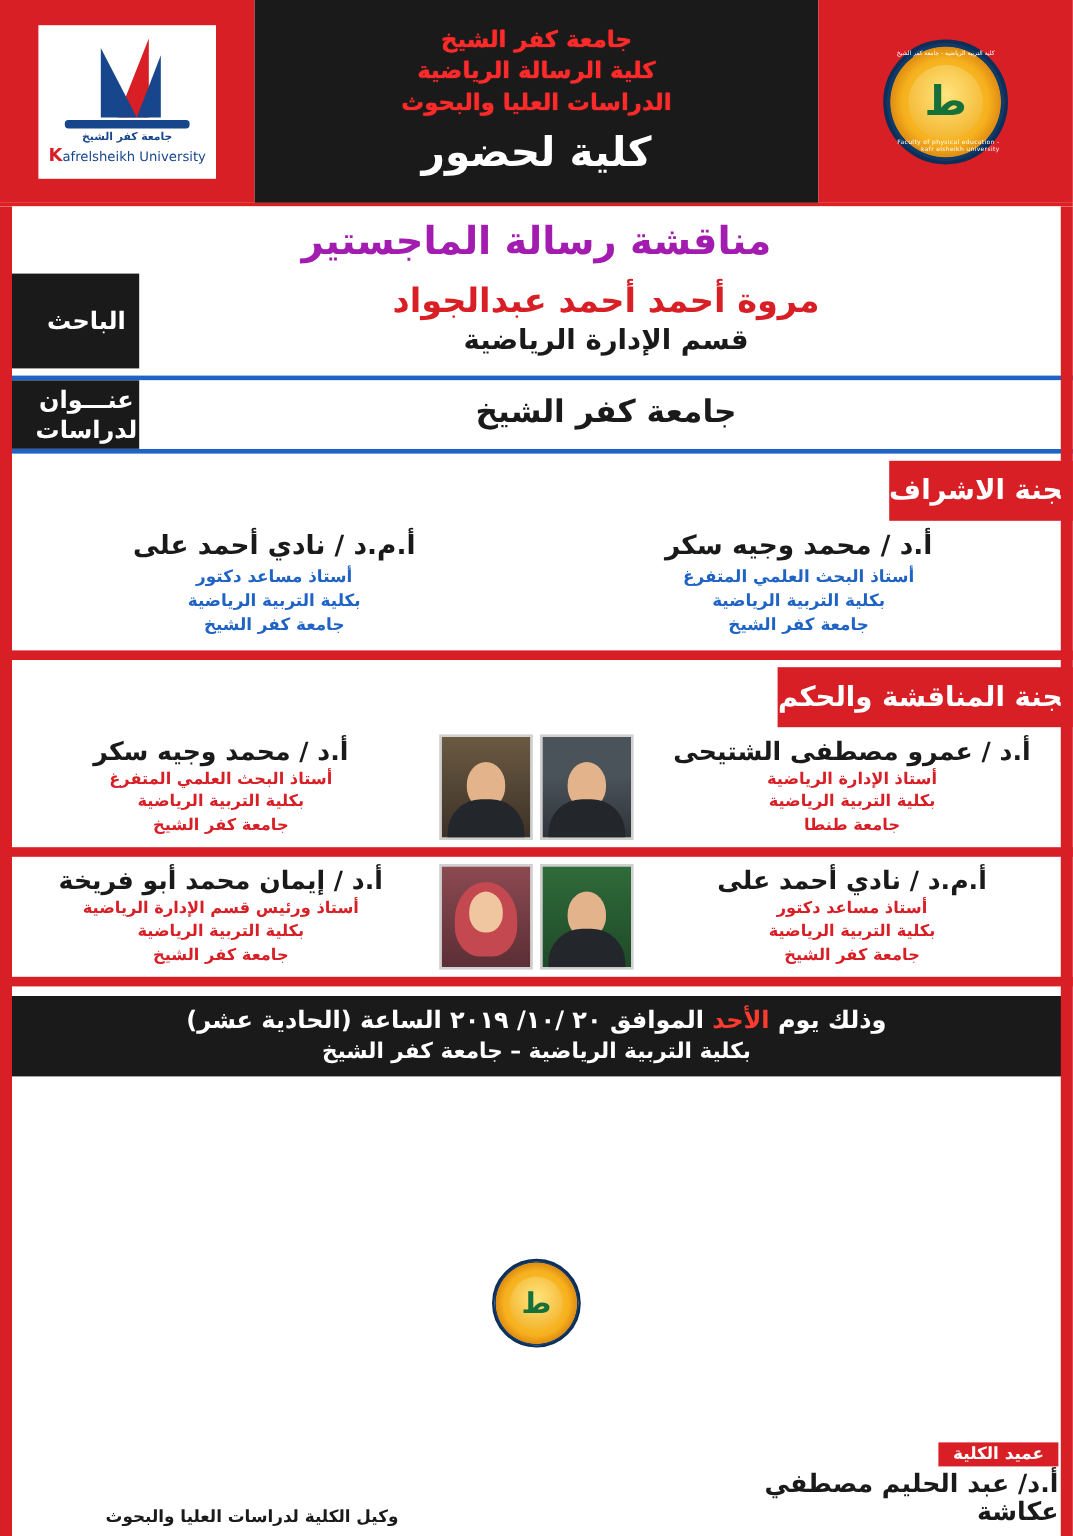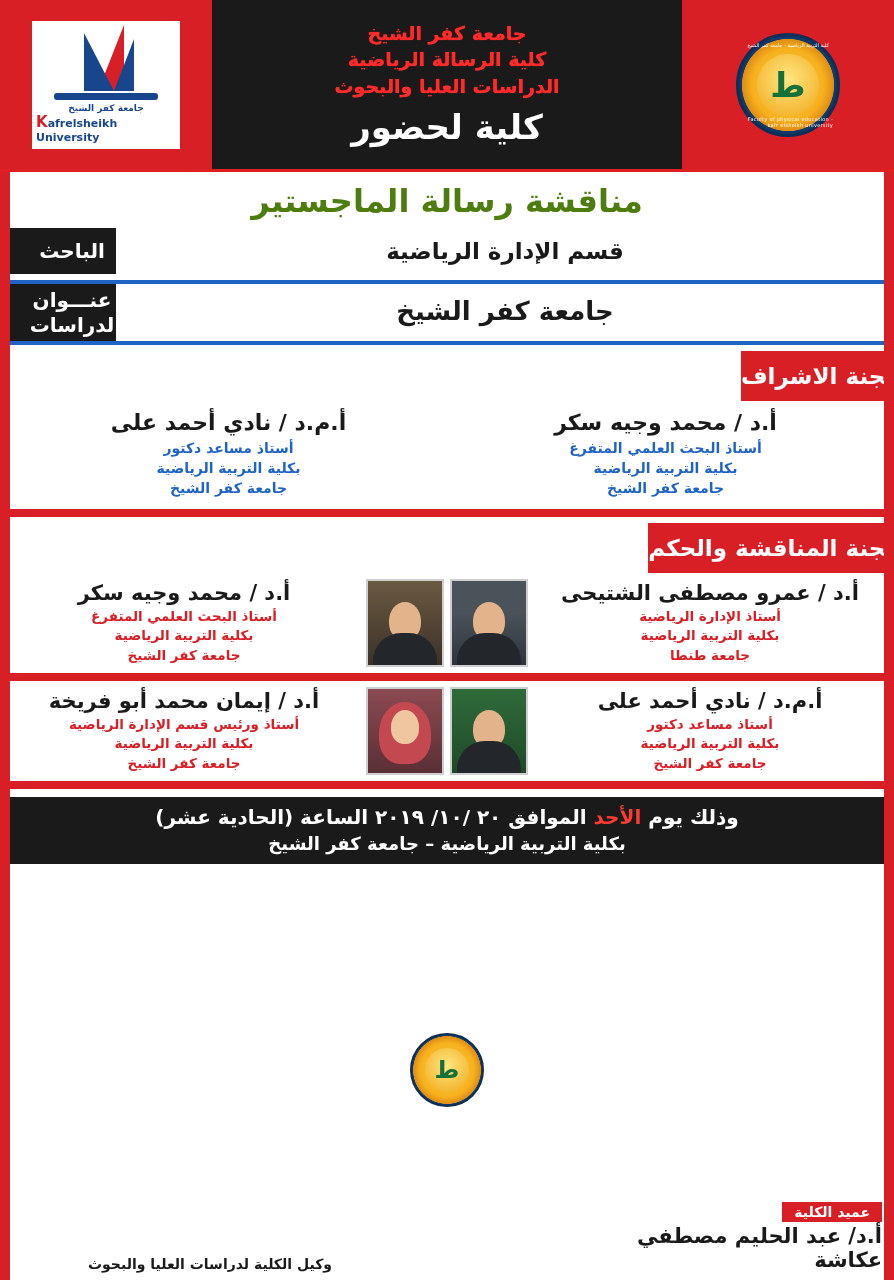--- a/index.html
+++ b/index.html
@@ -112,31 +112,31 @@
   .uni-mark .sail .s3 {
     position: absolute; left: 56px; top: 14px;
     width: 0; height: 0;
     border-left: 20px solid transparent;
     border-bottom: 52px solid #18468c;
   }
   .uni-mark .wave {
     width: 104px; height: 7px; background: #18468c; border-radius: 3px; margin-top: -4px;
   }
   .uni-mark .ar-name { color: #18468c; font-size: 9px; font-weight: bold; margin-top: 3px; }
-  .uni-mark .en-name { color: #18468c; font-size: 11px; font-weight: bold; direction: ltr; }
+  .uni-mark .en-name { color: #18468c; font-size: 11px; font-weight: normal; direction: ltr; }
   .uni-mark .en-name b { color: #d81f26; font-size: 15px; }
 
   
   .sec-discussion {
     background: #ffffff;
     text-align: center;
     padding: 10px 0 4px;
   }
   .sec-discussion .txt {
-    font-size: 32px; font-weight: bold; color: #4d7c0f;
+    font-size: 32px; font-weight: bold; color: #a21caf;
   }
 
   
   .researcher-row {
     display: flex; align-items: stretch; margin-top: 4px;
   }
   .label-box {
     width: 116px;
     background: #1a1a1a;
     color: #ffffff;
@@ -335,20 +335,21 @@
 
   <div class="rail r"></div>
   <div class="rail l"></div>
 
   <div class="sec-discussion">
     <div class="txt">مناقشة رسالة الماجستير</div>
   </div>
 
   <div class="researcher-row">
     <div class="researcher-main">
+      <div class="researcher-name">مروة أحمد أحمد عبدالجواد</div>
       <div class="researcher-dept">قسم الإدارة الرياضية</div>
     </div>
     <div class="label-box">الباحث</div>
   </div>
 
   <div class="title-row">
     <div class="title-main">
       <div class="title-l2">جامعة كفر الشيخ</div>
     </div>
     <div class="label-box">

